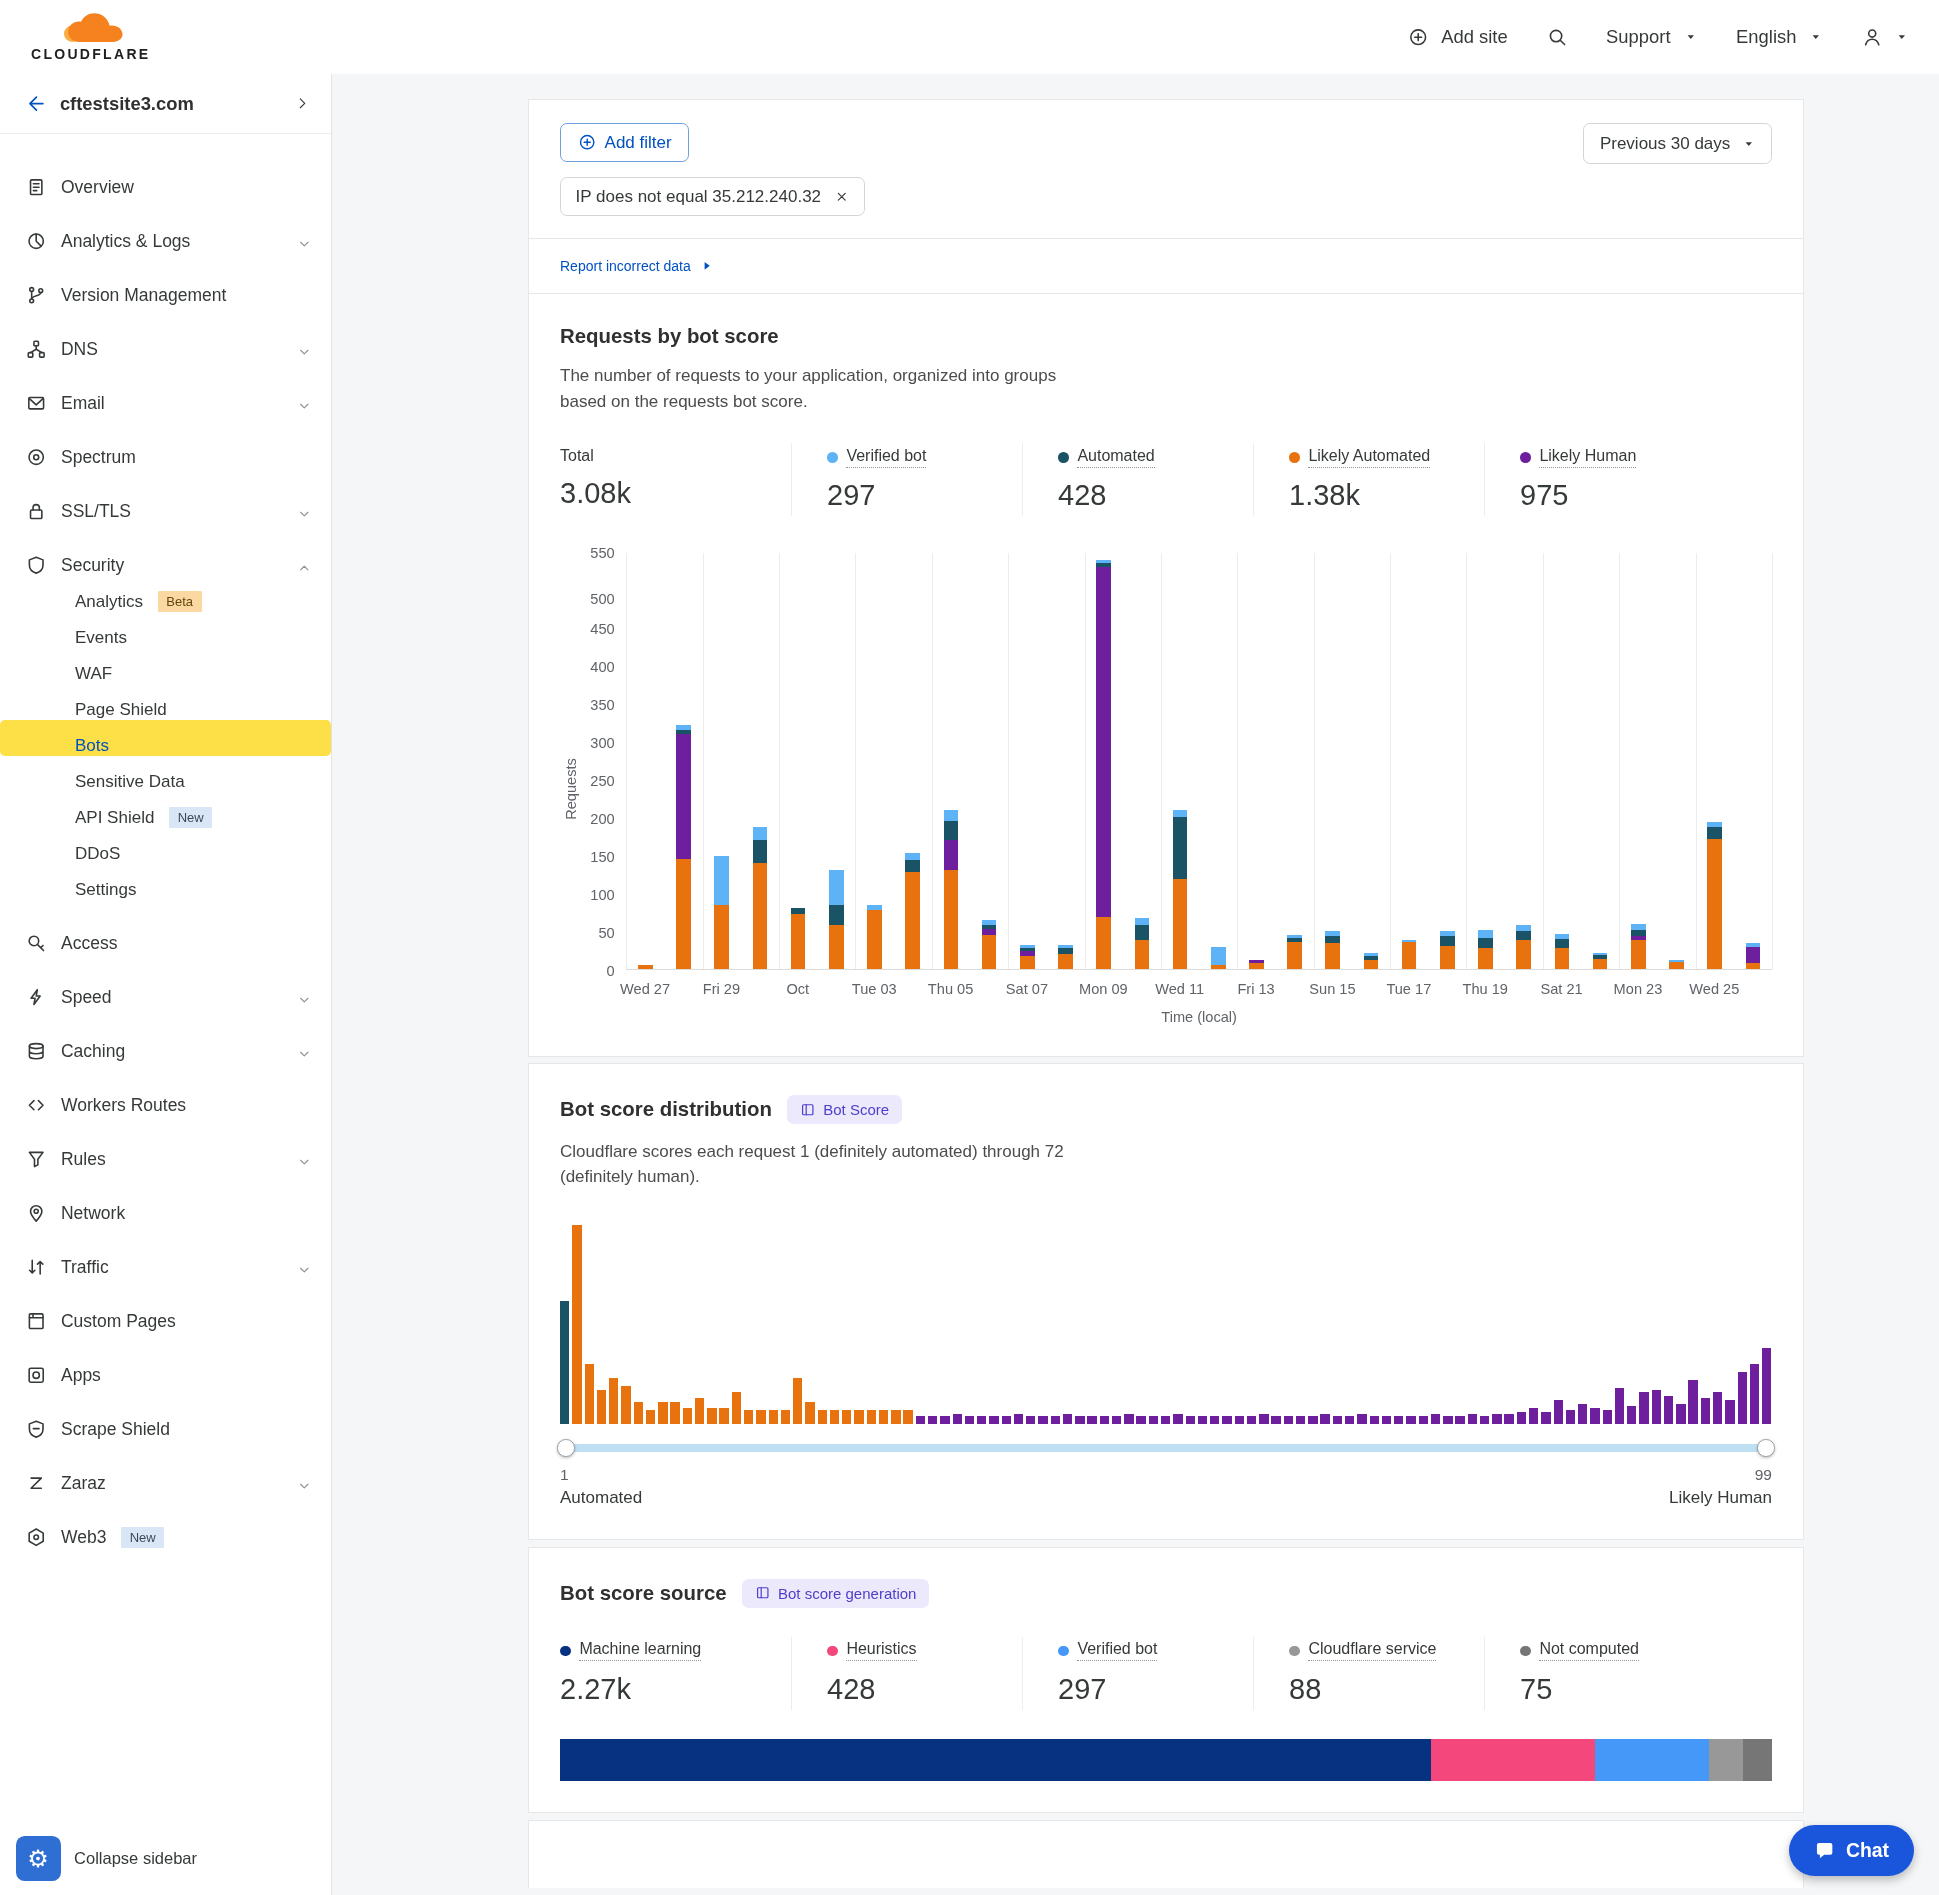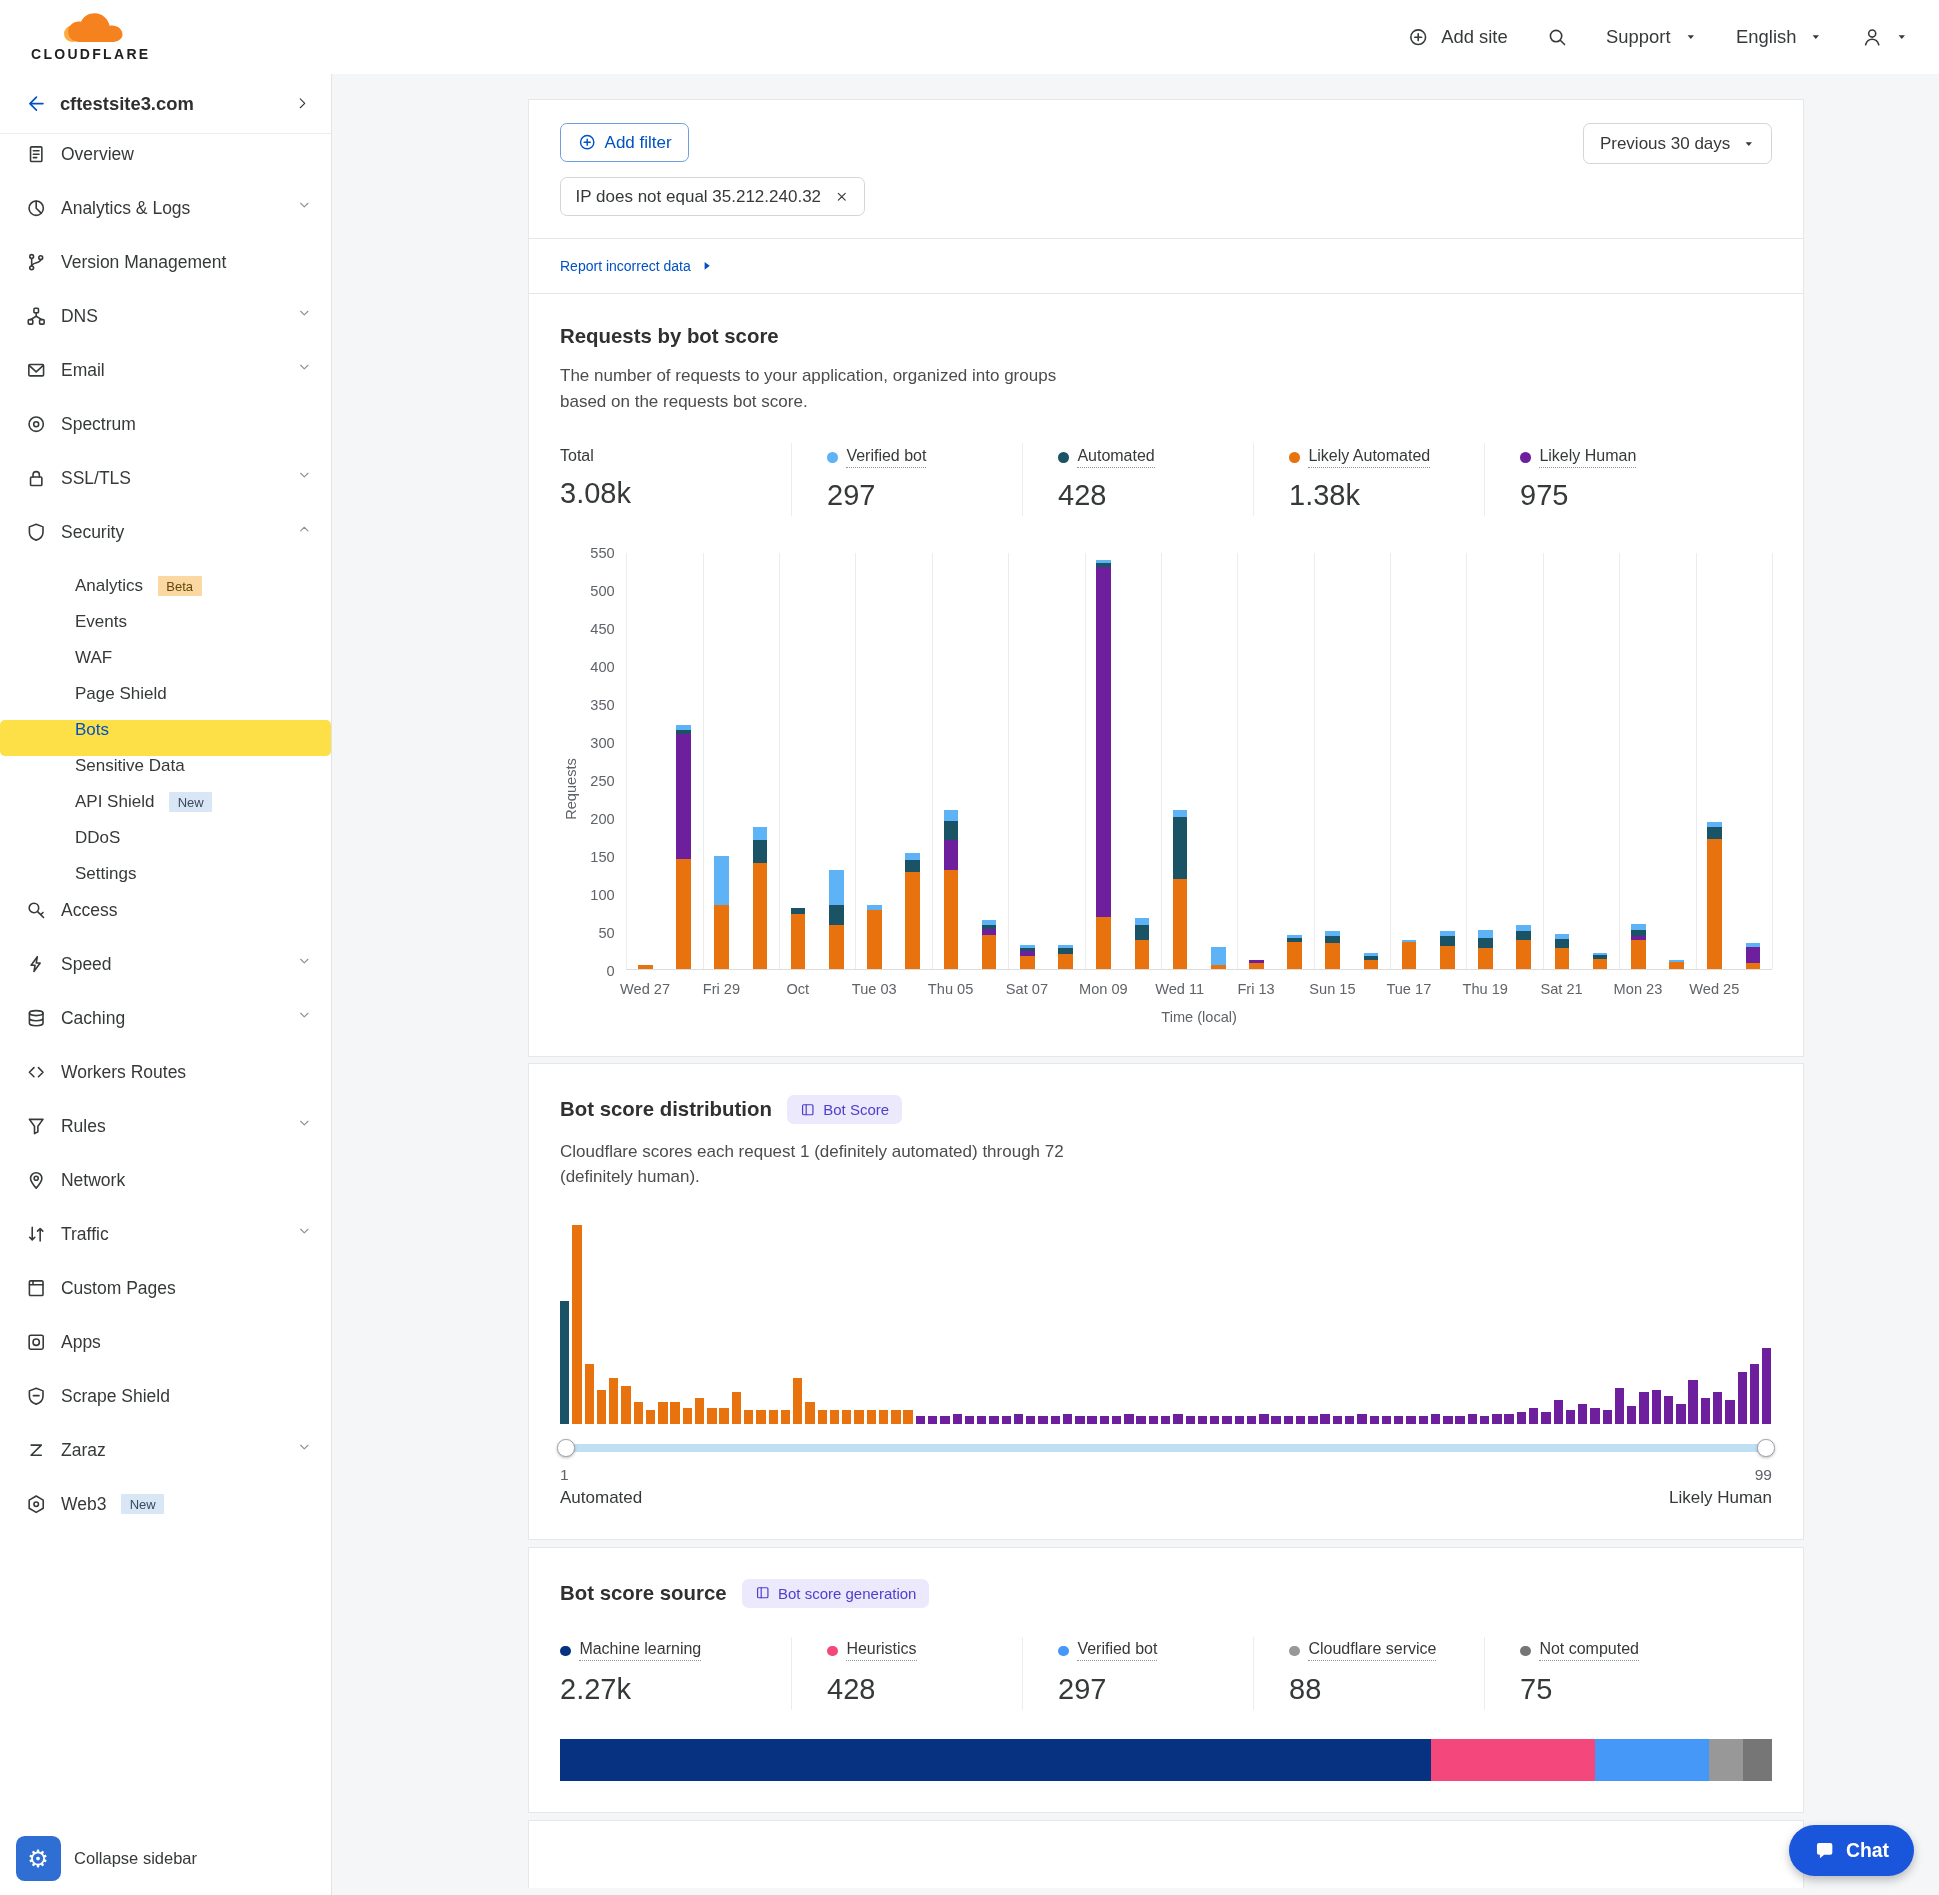--- a/index.html
+++ b/index.html
@@ -20,21 +20,21 @@
 
 .app{display:flex;height:1821px}
 .sidebar{width:332px;background:#fff;border-right:1px solid #e3e3e3;position:relative;flex-shrink:0}
 .site-row{display:flex;align-items:center;gap:14.6px;padding:0 21.3px 0 24px;height:60px;border-bottom:1px solid #ececec}
 .back{display:inline-flex;color:#0051c3;cursor:pointer}
 .back svg{width:21.3px;height:21.3px}
 .site-name{font-size:18.4px;font-weight:700;color:#303030;flex:1}
 .next{display:inline-flex;color:#36393a;cursor:pointer}
 .next svg{width:14.6px;height:14.6px}
 nav{padding:9.7px 0}
-.nav-item{display:flex;align-items:flex-start;gap:14.6px;height:54px;padding:0 19.4px 0 26px;font-size:17.5px;cursor:pointer;color:#36393a}
+.nav-item{display:flex;align-items:flex-end;gap:14.6px;height:54px;padding:0 19.4px 0 26px;font-size:17.5px;cursor:pointer;color:#36393a}
 .nav-ic{display:inline-flex;color:#36393a}
 .nav-ic svg{width:20.4px;height:20.4px}
 .nav-item.sub{height:36px;padding-left:75px;font-size:17px}
 .nav-item.selected{background:#fde047;color:#0051c3;font-weight:400;border-radius:4.9px}
 .nav-label{white-space:nowrap}
 .nav-caret{margin-left:auto;color:#8d9196;display:inline-flex}
 .nav-caret svg{width:14.6px;height:14.6px}
 .badge{font-size:13px;padding:2.9px 8.7px;border-radius:1px;font-weight:400}
 .badge.beta{background:#fbd8a2;color:#62470a}
 .badge.new{background:#d9e6f5;color:#3a495c}
@@ -532,21 +532,21 @@
               <div class="ytick" style="bottom: -8.7px;">0</div>
               <div class="ytick" style="bottom: 29px;">50</div>
               <div class="ytick" style="bottom: 67px;">100</div>
               <div class="ytick" style="bottom: 105px;">150</div>
               <div class="ytick" style="bottom: 143px;">200</div>
               <div class="ytick" style="bottom: 181px;">250</div>
               <div class="ytick" style="bottom: 219px;">300</div>
               <div class="ytick" style="bottom: 257px;">350</div>
               <div class="ytick" style="bottom: 295px;">400</div>
               <div class="ytick" style="bottom: 333px;">450</div>
-              <div class="ytick" style="bottom: 371px; margin-top: 12px;">500</div>
+              <div class="ytick" style="bottom: 363px; margin-top: 12px;">500</div>
               <div class="ytick" style="bottom: 409px;">550</div>
             </div>
           <div class="plot-col">
             <div class="plot">
               <div class="grid">
                   <div class="gridline" style="left: 0%;"></div>
                   <div class="gridline" style="left: 6.66667%;"></div>
                   <div class="gridline" style="left: 13.3333%;"></div>
                   <div class="gridline" style="left: 20%;"></div>
                   <div class="gridline" style="left: 26.6667%;"></div>

